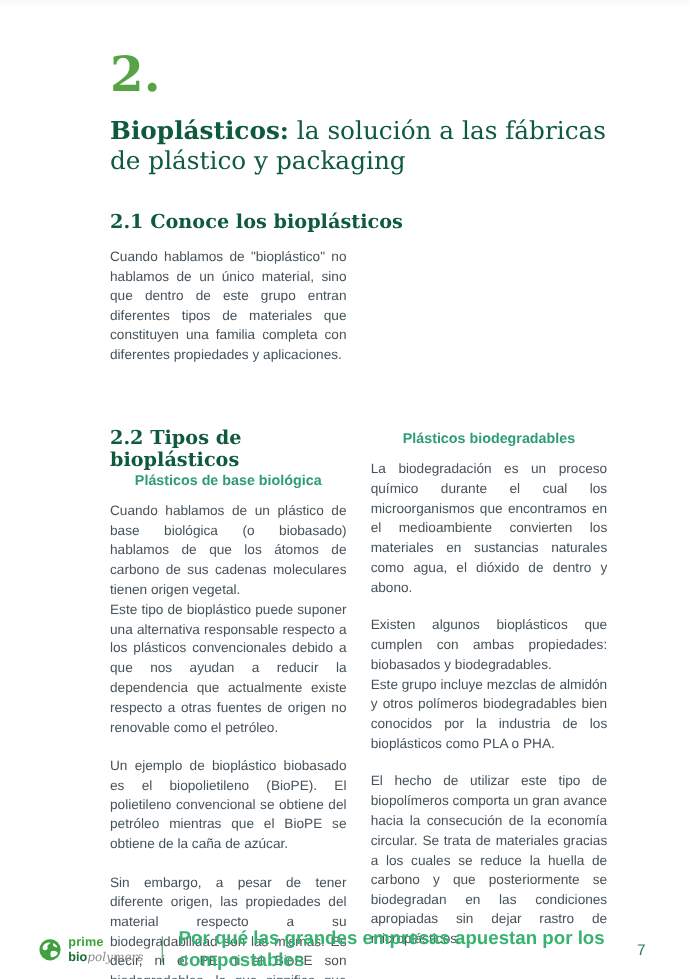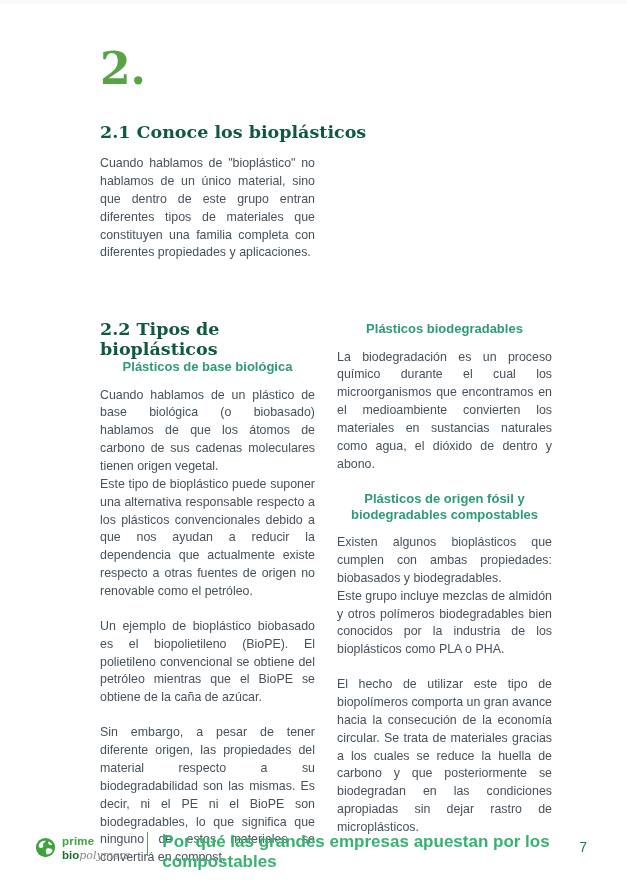--- a/index.html
+++ b/index.html
@@ -68,23 +68,24 @@
     text-align: center;
   }
   .sec22 { margin-top: 24px; }
   .sec22 .sec-heading { margin-top: 16px; }
   .sec22 .left-sub { }
   .col-right-offset { padding-top: 18px; }
   .block2 { margin-top: 4px; }
 
   .footer {
     position: absolute;
-    left: 35px; right: 0; bottom: 28px;
+    left: 35px; right: 0; bottom: 12px;
     height: 30px;
     display: flex;
+    align-items: center;
   }
   .logo { display: flex; align-items: center; gap: 6px; }
   .logo-text { line-height: 0.9; }
   .logo-line1 {
     font-size: 11.5px; font-weight: bold; color: #3fa23e; letter-spacing: 0.2px;
   }
   .logo-line2 { font-size: 11.5px; }
   .logo-bio { font-weight: bold; color: #17702f; }
   .logo-polymers {
     font-family: "DejaVu Serif", serif;
@@ -108,20 +109,21 @@
 </head>
 <body>
 
 <div class="page">
   <div class="page-top-edge"></div>
 
   <div class="content">
 
     <div class="chapter">2.</div>
 
+    <h1 class="title"><span class="lead">Bioplásticos:</span><span> la solución a las fábricas de plástico y packaging</span></h1>
 
     <h2 class="sec-heading">2.1 Conoce los bioplásticos</h2>
 
     <div class="cols">
       <div>
         <p class="body-p">Cuando hablamos de "bioplástico" no hablamos de un único material, sino que dentro de este grupo entran diferentes tipos de materiales que constituyen una familia completa con diferentes propiedades y aplicaciones.</p>
       </div>
     </div>
 
     <div class="cols sec22">
@@ -132,22 +134,20 @@
 Este tipo de bioplástico puede suponer una alternativa responsable respecto a los plásticos convencionales debido a que nos ayudan a reducir la dependencia que actualmente existe respecto a otras fuentes de origen no renovable como el petróleo.</p>
         <p class="body-p">Un ejemplo de bioplástico biobasado es el biopolietileno (BioPE). El polietileno convencional se obtiene del petróleo mientras que el BioPE se obtiene de la caña de azúcar.</p>
         <p class="body-p">Sin embargo, a pesar de tener diferente origen, las propiedades del material respecto a su biodegradabilidad son las mismas. Es decir, ni el PE ni el BioPE son biodegradables, lo que significa que ninguno de estos materiales se convertirá en compost.</p>
       </div>
 
       <div class="col-right-offset">
         <h3 class="sub-heading">Plásticos biodegradables</h3>
         <p class="body-p">La biodegradación es un proceso químico durante el cual los microorganismos que encontramos en el medioambiente convierten los materiales en sustancias naturales como agua, el dióxido de dentro y abono.</p>
 
         <div class="block2">
-          <h3 class="sub-heading">Plásticos de origen fósil y
-biodegradables compostables</h3>
           <p class="body-p">Existen algunos bioplásticos que cumplen con ambas propiedades: biobasados y biodegradables.
 Este grupo incluye mezclas de almidón y otros polímeros biodegradables bien conocidos por la industria de los bioplásticos como PLA o PHA.</p>
           <p class="body-p">El hecho de utilizar este tipo de biopolímeros comporta un gran avance hacia la consecución de la economía circular. Se trata de materiales gracias a los cuales se reduce la huella de carbono y que posteriormente se biodegradan en las condiciones apropiadas sin dejar rastro de microplásticos.</p>
         </div>
       </div>
     </div>
 
   </div>
 
   <div class="footer">

